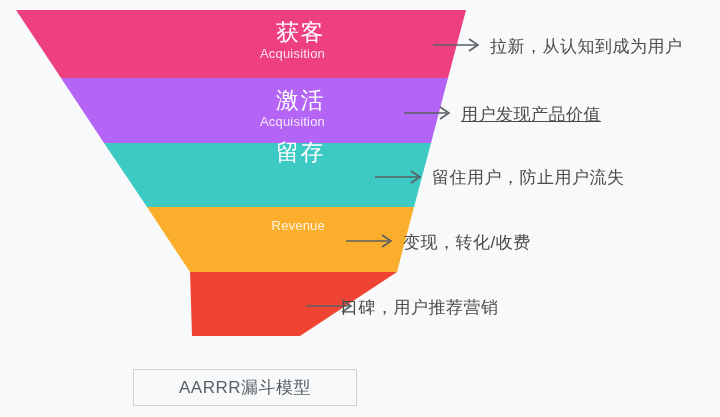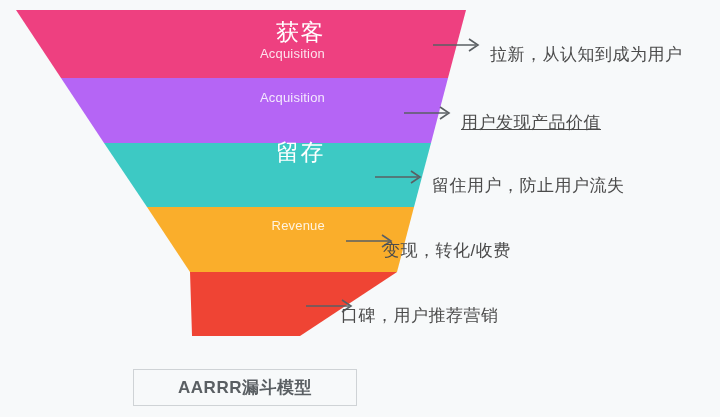--- a/index.html
+++ b/index.html
@@ -47,21 +47,20 @@
     color: rgba(255,255,255,0.85);
     display: block;
     margin-top: 3px;
   }
   .annotation {
     position: absolute;
     font-size: 17px;
     color: #4b4b4b;
     white-space: nowrap;
     letter-spacing: 0.5px;
-    margin-top: 8px;
   }
   .arrow-svg {
     position: absolute;
   }
   #caption-box {
     position: absolute;
     left: 133px;
     top: 369px;
     width: 224px;
     height: 37px;
@@ -69,21 +68,20 @@
     background: #f7f9fa;
     box-sizing: border-box;
     display: flex;
     align-items: center;
     justify-content: center;
   }
   #caption-text {
     font-size: 17px;
     color: #5a5f63;
     letter-spacing: 0.5px;
-    font-weight: bold;
   }
 </style>
 </head>
 <body>
 
 <div id="stage">
 
   <svg id="funnel-svg" viewBox="0 0 720 417">
     <polygon points="16,10 466,10 448,78 61,78" fill="#ee4080"></polygon>
     <polygon points="61,78 448,78 431,143 104,143" fill="#b565f5"></polygon>
@@ -91,20 +89,21 @@
     <polygon points="147,207 414,207 397,272 190,272" fill="#faae2b"></polygon>
     <polygon points="190,272 397,272 300,336 192,336" fill="#ef4434"></polygon>
   </svg>
 
   <div class="stage-label" style="left:165px; top:20px; width:160px;">
     <span class="stage-cn">获客</span>
     <span class="stage-en">Acquisition</span>
   </div>
 
   <div class="stage-label" style="left:165px; top:88px; width:160px;">
+    <span class="stage-cn">激活</span>
     <span class="stage-en">Acquisition</span>
   </div>
 
   <div class="stage-label" style="left:165px; top:140px; width:160px;">
     <span class="stage-cn">留存</span>
   </div>
 
   <div class="stage-label" style="left:165px; top:216px; width:160px;">
     <span class="stage-en">Revenue</span>
   </div>
@@ -125,21 +124,21 @@
   <svg class="arrow-svg" style="left:374px; top:168px;" width="52" height="18" viewBox="0 0 52 18">
     <line x1="1" y1="9" x2="44" y2="9" stroke="#5a5f63" stroke-width="1.6"></line>
     <polyline points="37,3 46,9 37,15" fill="none" stroke="#5a5f63" stroke-width="1.6"></polyline>
   </svg>
   <div class="annotation" style="left:432px; top:166px;text-align:center;">留住用户，防止用户流失</div>
 
   <svg class="arrow-svg" style="left:345px; top:232px;" width="52" height="18" viewBox="0 0 52 18">
     <line x1="1" y1="9" x2="44" y2="9" stroke="#5a5f63" stroke-width="1.6"></line>
     <polyline points="37,3 46,9 37,15" fill="none" stroke="#5a5f63" stroke-width="1.6"></polyline>
   </svg>
-  <div class="annotation" style="left:383px; top:231px;">变现，转化/收费</div>
+  <div class="annotation" style="left:403px; top:231px;">变现，转化/收费</div>
 
   <svg class="arrow-svg" style="left:305px; top:297px;" width="52" height="18" viewBox="0 0 52 18">
     <line x1="1" y1="9" x2="44" y2="9" stroke="#5a5f63" stroke-width="1.6"></line>
     <polyline points="37,3 46,9 37,15" fill="none" stroke="#5a5f63" stroke-width="1.6"></polyline>
   </svg>
   <div class="annotation" style="left:341px; top:296px;">口碑，用户推荐营销</div>
 
   <div id="caption-box">
     <span id="caption-text">AARRR漏斗模型</span>
   </div>

